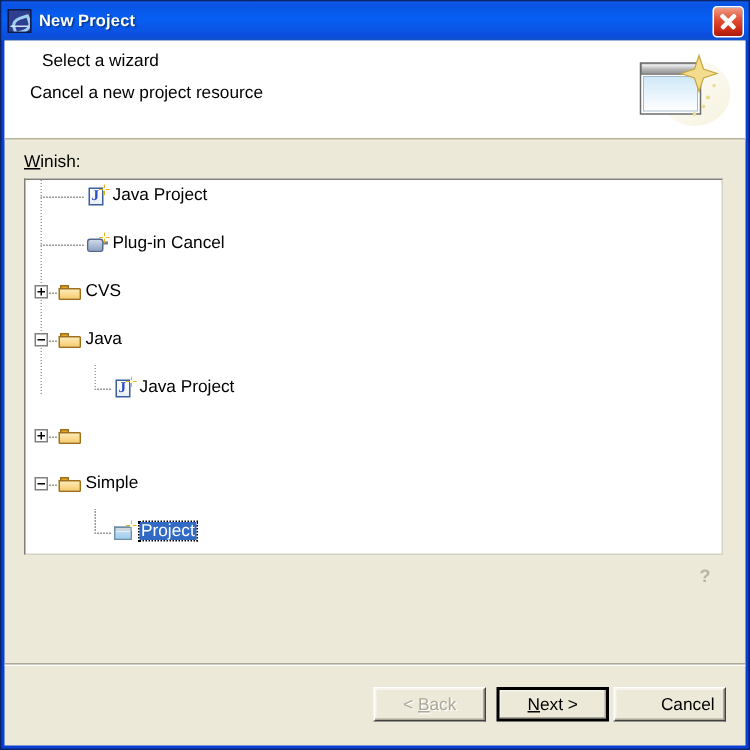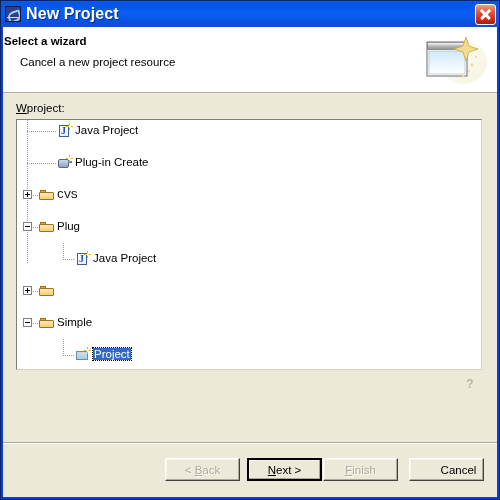--- a/index.html
+++ b/index.html
@@ -62,21 +62,21 @@
   }
   .title-icon::after {
     content: "";
     position: absolute;
     left: 1px; top: 10px;
     width: 12px; height: 1px;
     background: #cfe6fa;
   }
   .title-text {
     color: #ffffff;
-    font-size: 16px;
+    font-size: 11px;
     font-weight: bold;
     letter-spacing: 0.1px;
     text-shadow: 1px 1px 1px rgba(0,0,0,0.45);
     white-space: nowrap;
   }
   .title-spacer { flex: 1 1 auto; }
   .close-btn {
     width: 21px; height: 21px;
     margin-right: 3px;
     flex: 0 0 21px;
@@ -112,23 +112,23 @@
   
   .header {
     flex: 0 0 66px;
     background: #ffffff;
     border-bottom: 1px solid #b5b09a;
     position: relative;
     box-sizing: border-box;
   }
   .header-title {
     position: absolute;
-    left: 1px; top: 8px;
+    left: 25px; top: 8px;
     font-size: 11.5px;
-    font-weight: bold;
+    font-weight: normal;
     color: #000000;
   }
   .header-desc {
     position: absolute;
     left: 17px; top: 29px;
     font-size: 11.5px;
     color: #000000;
   }
   .header-banner {
     position: absolute;
@@ -355,21 +355,21 @@
     box-shadow: inset -1px -1px 0 #aca899, inset 1px 1px 0 #f6f4ec;
     font-family: "Liberation Sans", sans-serif;
     font-size: 11.5px;
     color: #000000;
     cursor: pointer;
     display: flex;
     align-items: center;
     justify-content: center;
     padding: 0;
   }
-  .btn.gap-left { margin-left: 10px; padding-left: 24px; }
+  .btn.gap-left { margin-left: 2px; padding-left: 24px; }
   .btn.disabled {
     color: #aca899;
     text-shadow: 1px 1px 0 #ffffff;
     cursor: default;
   }
   .btn.default {
     border: 2px solid #000000;
     box-shadow: inset -1px -1px 0 #aca899, inset 1px 1px 0 #f6f4ec;
     margin-left: 6px;
   }
@@ -418,60 +418,60 @@
           <circle cx="53" cy="36" r="1.4" fill="#efd98a"></circle>
           <circle cx="50" cy="42" r="1.1" fill="#efd98a"></circle>
           <circle cx="44" cy="47" r="1.3" fill="#efd98a"></circle>
           <circle cx="57" cy="28" r="1.1" fill="#efd98a"></circle>
         </svg>
       </div>
     </div>
 
     <div class="body-area">
 
-      <div class="wizards-label"><u>W</u><span>project:</span></div>
+      <div class="wizards-label"><u>W</u><span>inish:</span></div>
 
       <div class="tree-panel">
         <div class="tree" id="tree" style="height: 148px;">
             <div class="dotline" style="left:10px; top:0px; height:144px;"></div>
             <div class="tree-row" style="top:0;">
               <div class="dotline h" style="left:10px; top:8px; width:29px;"></div>
               <div class="row-icon ic-javaproj" style="left:40px; top:0px;">
                 <span class="page"></span>
                 <span class="j">J</span>
                 <span class="spark"></span>
               </div>
               <div class="row-label" style="left:58px; top:1px;">Java Project</div>
             </div>
             <div class="tree-row" style="top:0;">
               <div class="dotline h" style="left:10px; top:24px; width:29px;"></div>
               <div class="row-icon ic-plugproj" style="left:40px; top:16px;">
                 <span class="plug"></span>
                 <span class="pin"></span>
                 <span class="spark"></span>
               </div>
-              <div class="row-label" style="left:58px; top:17px;">Plug-in Create</div>
+              <div class="row-label" style="left:58px; top:17px;">Plug-in Cancel</div>
             </div>
             <div class="tree-row" style="top:0;">
               <div class="dotline h" style="left:10px; top:40px; width:11px;"></div>
               <div class="twisty plus" style="left:6px; top:35px;"></div>
               <div class="row-icon ic-folder" style="left:22px; top:32px;">
                 <span class="tab"></span>
                 <span class="box"></span>
               </div>
-              <div class="row-label" style="left:40px; top:33px;font-family:Liberation Mono, monospace;">CVS</div>
+              <div class="row-label" style="left:40px; top:33px;">CVS</div>
             </div>
             <div class="tree-row" style="top:0;">
               <div class="dotline h" style="left:10px; top:56px; width:11px;"></div>
               <div class="twisty minus" style="left:6px; top:51px;"></div>
               <div class="row-icon ic-folder" style="left:22px; top:48px;">
                 <span class="tab"></span>
                 <span class="box"></span>
               </div>
-              <div class="row-label" style="left:40px; top:49px;">Plug</div>
+              <div class="row-label" style="left:40px; top:49px;">Java</div>
             </div>
             <div class="tree-row" style="top:0;">
               <div class="dotline h" style="left:46px; top:72px; width:11px;"></div>
               <div class="dotline" style="left:46px; top:56px; height:16px;"></div>
               <div class="row-icon ic-javaproj" style="left:58px; top:64px;">
                 <span class="page"></span>
                 <span class="j">J</span>
                 <span class="spark"></span>
               </div>
               <div class="row-label" style="left:76px; top:65px;">Java Project</div>
@@ -512,23 +512,20 @@
 
     <div class="footer">
       <div class="footer-sep"></div>
       <div class="btn-row" id="btn-row">
           <button class="btn disabled" disabled="">
             <span>&lt; <u>B</u>ack</span>
           </button>
           <button class="btn default">
             <span><u>N</u>ext &gt;</span>
           </button>
-          <button class="btn disabled" disabled="">
-            <span><u>F</u>inish</span>
-          </button>
           <button class="btn gap-left">
             <span>Cancel</span>
           </button>
         </div>
     </div>
 
   </div>
 </div>
 
 </body></html>

